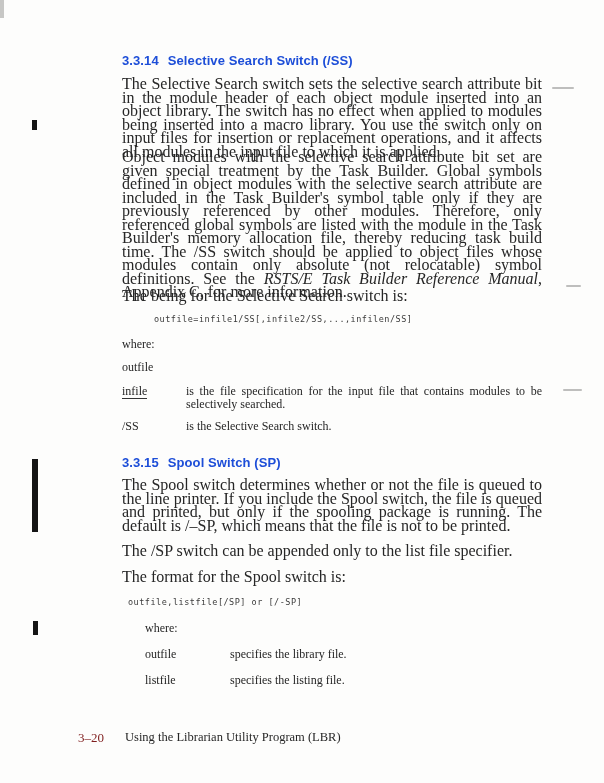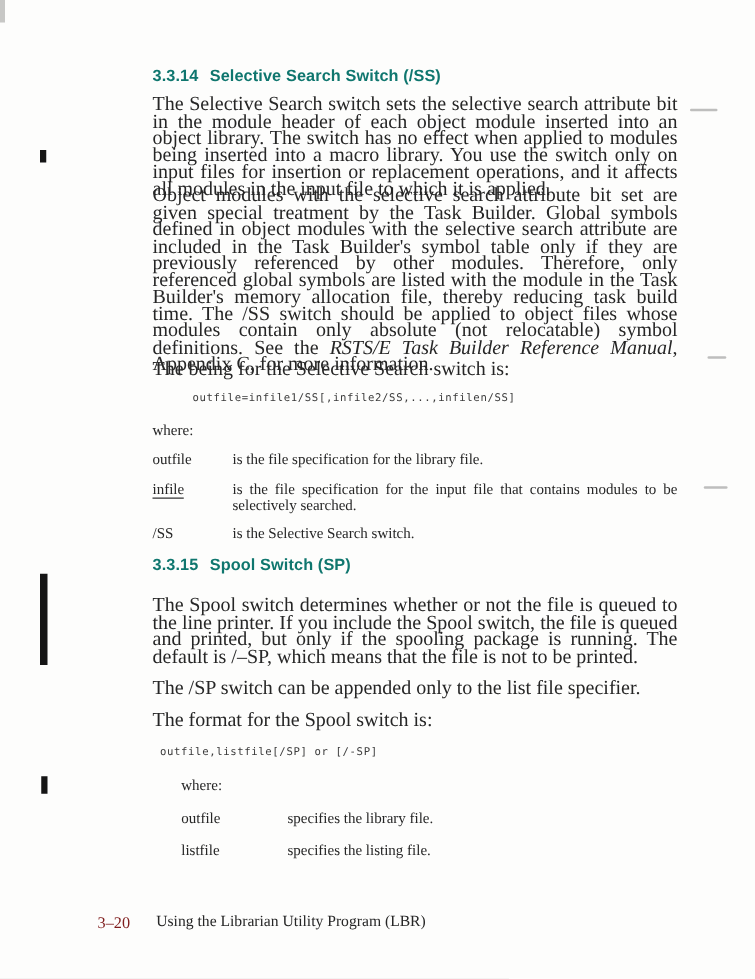--- a/index.html
+++ b/index.html
@@ -22,21 +22,21 @@
   .dash-2{left:566px;top:285px;width:15px;}
   .dash-3{left:563px;top:389px;width:19px;}
 
   .blk{position:absolute;left:122px;width:420px;}
 
   h2.sec{
     margin:0;
     font-family:"Liberation Sans", sans-serif;
     font-weight:bold;
     font-size:13px;
-    color:#0f766e;
+    color:#1d4ed8;
     letter-spacing:.1px;
   }
   h2.sec .num{margin-right:9px;}
 
   p.body{
     margin:0;
     font-size:16px;
     line-height:13.5px;
     text-align:justify;
     color:#262626;
@@ -92,33 +92,32 @@
 
   <p class="body blk" style="top:289px;">The being for the Selective Search switch is:</p>
 
   <code class="fmt blk" style="top:314px;margin-left:32px;">outfile=infile1/SS[,infile2/SS,...,infilen/SS]</code>
 
   <div class="where blk" style="top:338px;">where:</div>
 
   <div class="blk deflist-1" style="top:361px;">
     <div class="defrow" style="margin-bottom:10px;">
       <span class="term">outfile</span>
-      <span class="desc">is the file specification for the library file.</span>
     </div>
     <div class="defrow" style="margin-bottom:8px;">
       <span class="term"><span class="u">infile</span></span>
       <span class="desc">is the file specification for the input file that contains modules to be selectively searched.</span>
     </div>
     <div class="defrow">
       <span class="term">/SS</span>
       <span class="desc">is the Selective Search switch.</span>
     </div>
   </div>
 
-  <h2 class="sec blk" style="top:444px;">
+  <h2 class="sec blk" style="top:455px;">
     <span class="num">3.3.15</span><span>Spool Switch (SP)</span>
   </h2>
 
   <p class="body blk" style="top:478px;">The Spool switch determines whether or not the file is queued to the line printer. If you include the Spool switch, the file is queued and printed, but only if the spooling package is running. The default is /–SP, which means that the file is not to be printed.</p>
 
   <p class="body blk" style="top:544px;">The /SP switch can be appended only to the list file specifier.</p>
 
   <p class="body blk" style="top:570px;">The format for the Spool switch is:</p>
 
   <code class="fmt blk" style="top:597px;left:128px;">outfile,listfile[/SP] or [/-SP]</code>

